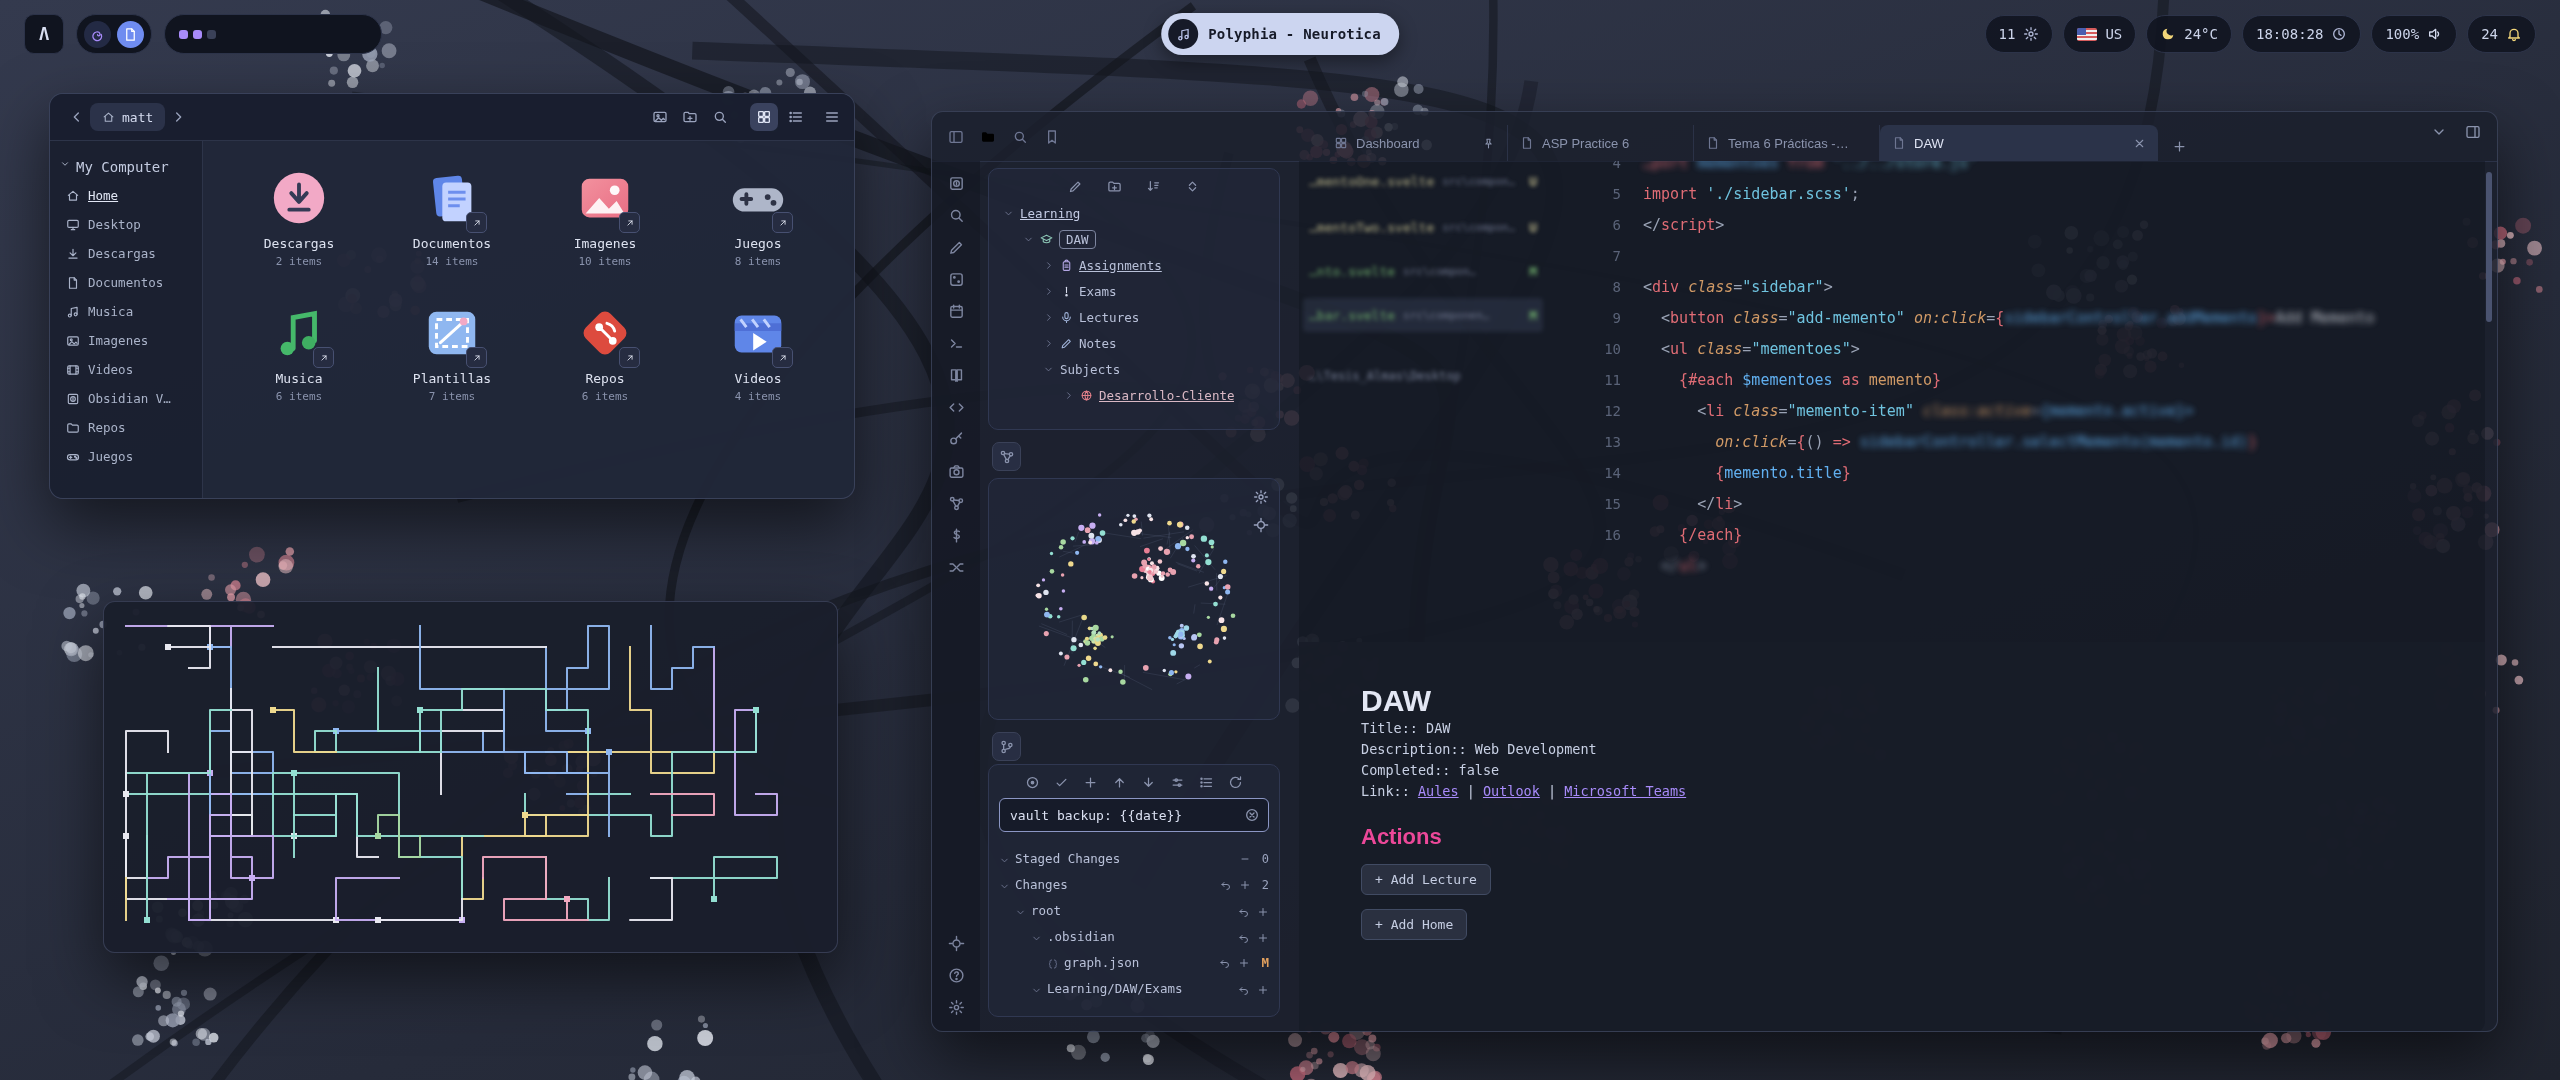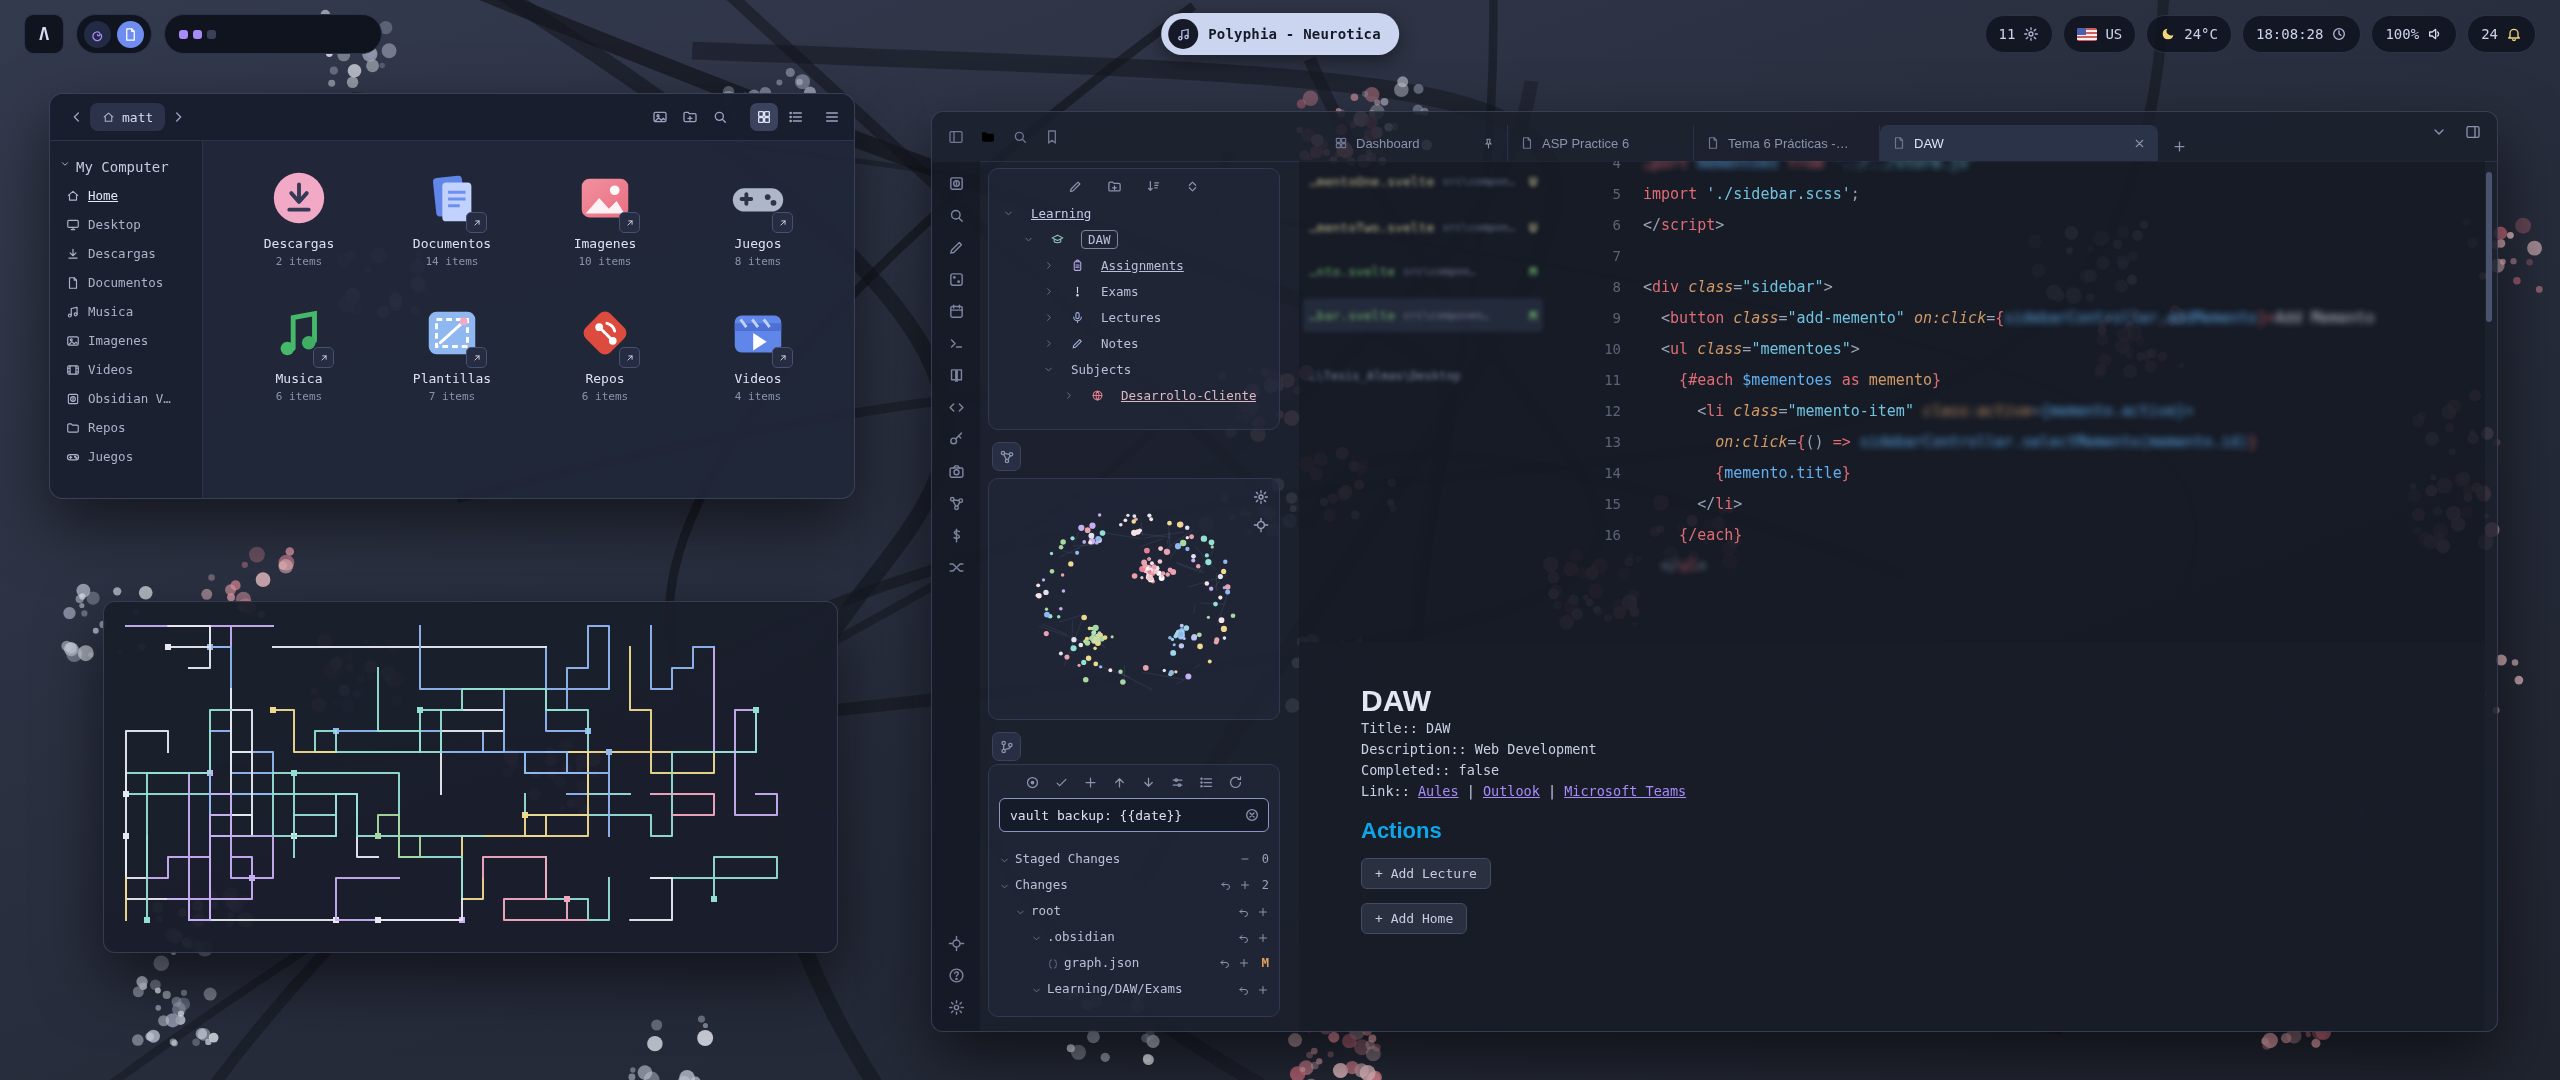--- a/index.html
+++ b/index.html
@@ -75,21 +75,21 @@
   .obs-newtab{width:30px;height:30px;display:flex;align-items:center;justify-content:center;color:#8a93ad;cursor:pointer;margin-left:6px}
   .obs-topright{position:absolute;right:16px;top:12px;display:flex;gap:18px;color:#8a93ad}
   .obs-topright .ic{width:18px;height:18px;cursor:pointer}
   .ribbon{position:absolute;left:0;top:49px;bottom:0;width:48px;background:rgba(19,22,33,.55);display:flex;flex-direction:column;align-items:center;padding-top:14px}
   .ribbon .ic{width:17px;height:17px;color:#7d859f;margin-bottom:15px;cursor:pointer;flex:none}
   .ribbon .spacer{flex:1}
   .panel{position:absolute;background:rgba(33,39,57,.72);border:1px solid #303852;border-radius:10px;box-sizing:border-box}
   #p-explorer{left:56px;top:56px;width:292px;height:262px}
   .exp-tools{display:flex;justify-content:center;gap:24px;padding:10px 0 6px;color:#8a93ad}
   .exp-tools .ic{width:15px;height:15px;cursor:pointer}
-  .tree-row{display:flex;align-items:center;gap:17px;height:26px;font-size:12.5px;color:#b8c0d8;cursor:pointer;padding-right:8px}
+  .tree-row{display:flex;align-items:center;gap:6px;height:26px;font-size:12.5px;color:#b8c0d8;cursor:pointer;padding-right:8px}
   .tree-row .chev{width:11px;height:11px;color:#6e7692;flex:none}
   .tree-row .ticon{width:13px;height:13px;flex:none}
   .tree-row .lbl{white-space:nowrap;overflow:hidden;text-overflow:ellipsis}
   .tree-row .lbl.und{text-decoration:underline}
   .tree-row.boxed .lbl{border:1px solid #7d859f;border-radius:4px;padding:1px 6px}
   .chip{position:absolute;width:27px;height:27px;border-radius:7px;background:rgba(42,48,70,.85);border:1px solid #3a4158;display:flex;align-items:center;justify-content:center;color:#8a93ad;cursor:pointer}
   .chip .ic{width:14px;height:14px}
   #p-graph{left:56px;top:366px;width:292px;height:242px;overflow:hidden}
   .graph-tools{position:absolute;right:10px;top:10px;display:flex;flex-direction:column;gap:12px;color:#9aa3bf;z-index:2}
   .graph-tools .ic{width:16px;height:16px;cursor:pointer}
@@ -122,21 +122,21 @@
   .tk-k{color:#e06c75}.tk-s{color:#6fc3df}.tk-t{color:#e06c75}
   .tk-a{color:#d19a66;font-style:italic}.tk-v{color:#61afef}
   .tk-p{color:#9aa3b5}.tk-x{color:#c8ccd4}.tk-b{color:#e06c75}.tk-o{color:#d19a66}
   .bl{filter:blur(3px);opacity:.9}
   #ed-note{position:absolute;left:367px;top:530px;width:1186px;height:391px;background:rgba(24,28,39,.97);border-radius:0 0 12px 0;padding:16px 0 0 62px;box-sizing:border-box}
   .note-crumb{font-size:13px;color:#8a93ad}
   .note-h1{font-family:"Liberation Sans",sans-serif;font-size:30px;font-weight:bold;color:#e3e7f4;margin-top:26px}
   .note-overview{font-size:14px;font-weight:bold;color:#e08563;margin-top:22px}
   .note-prop{font-size:13.5px;color:#c8d0e4;line-height:21px}
   .note-prop a{color:#a88bfa;text-decoration:underline;cursor:pointer}
-  .note-h2{font-family:"Liberation Sans",sans-serif;font-size:22px;font-weight:bold;color:#0ea5e9;margin-top:16px}
+  .note-h2{font-family:"Liberation Sans",sans-serif;font-size:22px;font-weight:bold;color:#ec4899;margin-top:22px}
   .note-btn{display:block;margin-top:14px;width:fit-content;background:#2a3040;border:1px solid #414b63;border-radius:6px;color:#c5cde2;font-size:13px;font-family:"DejaVu Sans Mono",monospace;padding:7px 13px;cursor:pointer}
   .obs-scroll{position:absolute;right:5px;top:60px;width:6px;height:150px;border-radius:3px;background:#4a5370}
 </style>
 </head>
 <body>
 
 <svg class="wallsvg" id="wall" width="2560" height="1080">
     <path d="M1309.6628445386887 58.983922470360994 C 1556.7835241556168 637.3702468536794, 2177.9883420467377 581.0640812292695, 204.8669731616974 772.945952611044" stroke="#14171f" stroke-width="12.508312173187733" fill="none" opacity="0.5301299562677741"></path>
     <path d="M1228.9087229967117 153.05620161816478 C 1075.137922167778 723.824196299538, 1744.7131830453873 173.6792435310781, 456.9973075389862 498.19487070664763" stroke="#14171f" stroke-width="9.542846204712987" fill="none" opacity="0.5007853110320866"></path>
     <path d="M1491.2232500314713 -61.75556581001729 C 1528.5298150777817 622.6618504710495, 1071.1478435993195 911.7904019169509, 2061.785120368004 1030.3088724426925" stroke="#14171f" stroke-width="8.446552064269781" fill="none" opacity="0.5992430068552494"></path>

